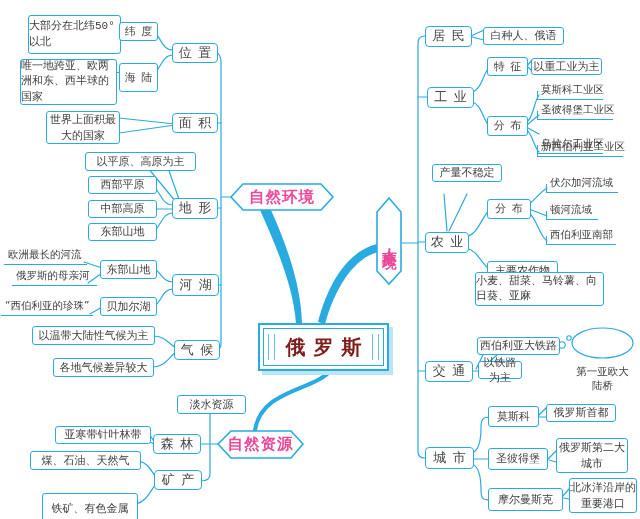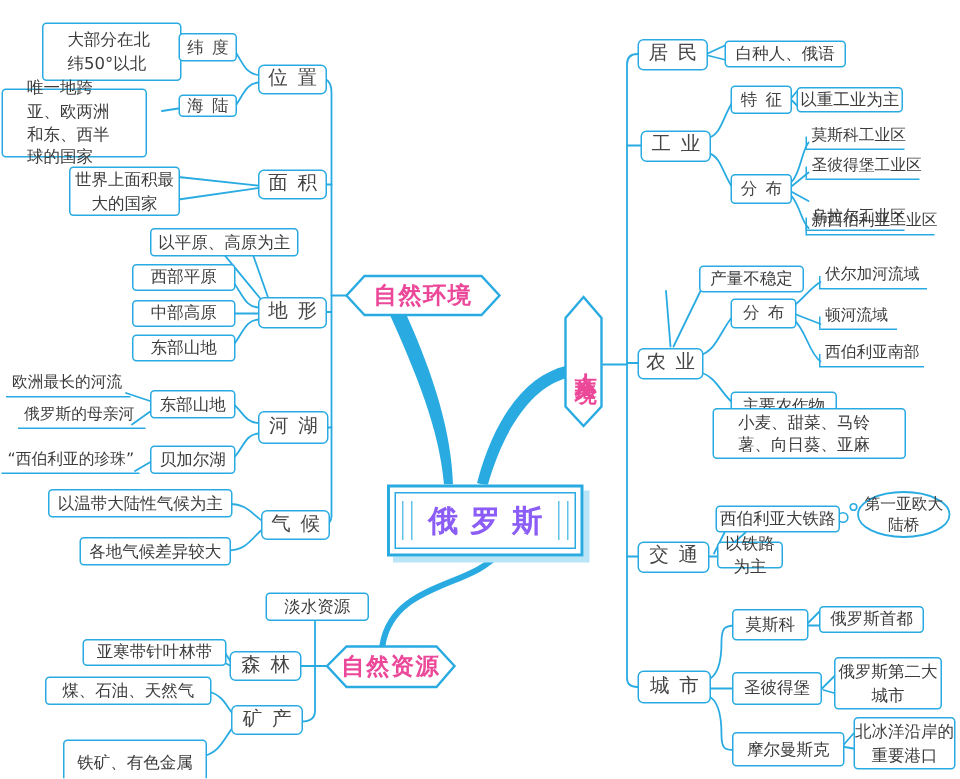--- a/index.html
+++ b/index.html
@@ -2,41 +2,41 @@
 <html><head>
 <meta charset="utf-8">
 <style>
   html,body{margin:0;padding:0;background:#fff;}
   #mindmap{position:relative;width:640px;height:519px;background:#fff;overflow:hidden;
            font-family:"DejaVu Sans",sans-serif;color:#3d3d3d;}
   #wires{position:absolute;left:0;top:0;width:640px;height:519px;}
   .box{position:absolute;box-sizing:border-box;background:#fff;border:1.2px solid #29abe2;
        border-radius:3px;display:flex;align-items:center;justify-content:center;
        font-size:11px;line-height:1.4;text-align:center;color:#3c3c3c;}
-  .left-al{justify-content:flex-start;text-align:left;padding:2px 16px;}
+  .left-al{justify-content:flex-start;text-align:left;padding:2px 0;font-family:Liberation Mono, monospace;}
   .cat{font-size:13px;color:#454545;border-radius:4px;border-width:1.3px;}
   .cat .sp,.cat-sm .sp{letter-spacing:.5em;margin-right:-.5em;white-space:nowrap;}
   .cat-sm{font-size:11px;color:#454545;border-radius:3px;}
   .u{position:absolute;box-sizing:border-box;border-bottom:1.1px solid #29abe2;
      font-size:10.5px;color:#3c3c3c;padding:0 2px 2px 4px;white-space:nowrap;}
   .u.tick::before{content:"";position:absolute;left:0;bottom:0;width:1.2px;height:8px;background:#29abe2;}
   .hexlabel{position:absolute;display:flex;align-items:center;justify-content:center;
             font-weight:bold;font-size:15.5px;color:#ec4899;letter-spacing:1px;}
   .hexlabel.vert{writing-mode:vertical-rl;letter-spacing:2px;font-size:14.5px;}
   .ellabel{position:absolute;display:flex;align-items:center;justify-content:center;
-           font-size:10.5px;line-height:1.3;color:#3c3c3c;text-align:center;}
+           font-size:10.5px;line-height:1.3;color:#3c3c3c;text-align:center;margin-top:35px;}
   .center-box{position:absolute;left:258px;top:323px;width:127px;height:44px;background:#fff;
               border:2px solid #29abe2;box-shadow:4px 4px 0 #b9e5f7;
               display:flex;align-items:center;justify-content:center;}
   .center-frame{position:absolute;inset:3px;border:1px solid #29abe2;}
   .center-deco{position:absolute;top:9px;bottom:9px;width:5px;
                border-left:1px solid #5fc2ea;border-right:1px solid #5fc2ea;}
   .deco-l{left:8px}.deco-r{right:8px}
   .center-text{position:relative;font-size:20px;font-weight:bold;letter-spacing:.4em;
-               margin-right:-.4em;color:#8b5cf6;white-space:nowrap;}
+               margin-right:-.4em;color:#7f1d1d;white-space:nowrap;}
 </style>
 </head>
 <body>
 
 <div id="mindmap">
 
   <svg id="wires" viewBox="0 0 640 519">
     <g fill="none" stroke="#29abe2" stroke-width="1.2" stroke-linecap="round">
 
       <path d="M 216,52 C 220,54 221,57 221,62 L 221,344 C 221,348 219,350 215,350"></path>
@@ -132,38 +132,38 @@
       <circle cx="569" cy="338" r="2.2" stroke-width="1.1"></circle>
     </g>
   </svg>
 
   <div class="box left-al" style="left:28px;top:15px;width:93px;height:39px;">
       <span>大部分在北纬50°以北</span>
     </div>
   <div class="box cat-sm" style="left:119px;top:22px;width:39px;height:19px;">
       <span class="sp">纬度</span>
     </div>
-  <div class="box cat-sm" style="left:119px;top:63px;width:39px;height:15px;">
+  <div class="box cat-sm" style="left:119px;top:63px;width:39px;height:29px;font-family:Liberation Serif, serif;">
       <span class="sp">海陆</span>
     </div>
   <div class="box cat" style="left:172px;top:43px;width:46px;height:20px;">
       <span class="sp">位置</span>
     </div>
-  <div class="box left-al" style="left:1px;top:59px;width:97px;height:46px;">
+  <div class="box left-al" style="left:20px;top:59px;width:97px;height:46px;">
       <span>唯一地跨亚、欧两洲和东、西半球的国家</span>
     </div>
 
   <div class="box" style="left:46px;top:111px;width:74px;height:33px;">
       <span>世界上面积最大的国家</span>
     </div>
   <div class="box cat" style="left:172px;top:113px;width:46px;height:20px;">
       <span class="sp">面积</span>
     </div>
 
-  <div class="box" style="left:100px;top:152px;width:99px;height:19px;">
+  <div class="box" style="left:85px;top:152px;width:111px;height:19px;">
       <span>以平原、高原为主</span>
     </div>
   <div class="box" style="left:88px;top:176px;width:69px;height:18px;">
       <span>西部平原</span>
     </div>
   <div class="box" style="left:88px;top:200px;width:69px;height:18px;">
       <span>中部高原</span>
     </div>
   <div class="box" style="left:88px;top:223px;width:69px;height:18px;">
       <span>东部山地</span>
@@ -242,21 +242,21 @@
       <span>以重工业为主</span>
     </div>
   <div class="box cat-sm" style="left:487px;top:116px;width:41px;height:20px;">
       <span class="sp">分布</span>
     </div>
   <div class="u tick" style="left:537px;top:83px;width:66px;"><span>莫斯科工业区</span></div>
   <div class="u tick" style="left:537px;top:103px;width:76px;"><span>圣彼得堡工业区</span></div>
   <div class="u tick" style="left:537px;top:121px;width:66px;margin-top:16px;"><span>乌拉尔工业区</span></div>
   <div class="u tick" style="left:537px;top:140px;width:86px;"><span>新西伯利亚工业区</span></div>
 
-  <div class="box" style="left:432px;top:177px;width:70px;height:18px;margin-left:34px;">
+  <div class="box" style="left:432px;top:164px;width:70px;height:18px;">
       <span>产量不稳定</span>
     </div>
   <div class="box cat" style="left:425px;top:232px;width:44px;height:21px;">
       <span class="sp">农业</span>
     </div>
   <div class="box cat-sm" style="left:487px;top:199px;width:44px;height:20px;">
       <span class="sp">分布</span>
     </div>
   <div class="u tick" style="left:546px;top:176px;width:72px;"><span>伏尔加河流域</span></div>
   <div class="u tick" style="left:546px;top:203px;width:52px;"><span>顿河流域</span></div>

